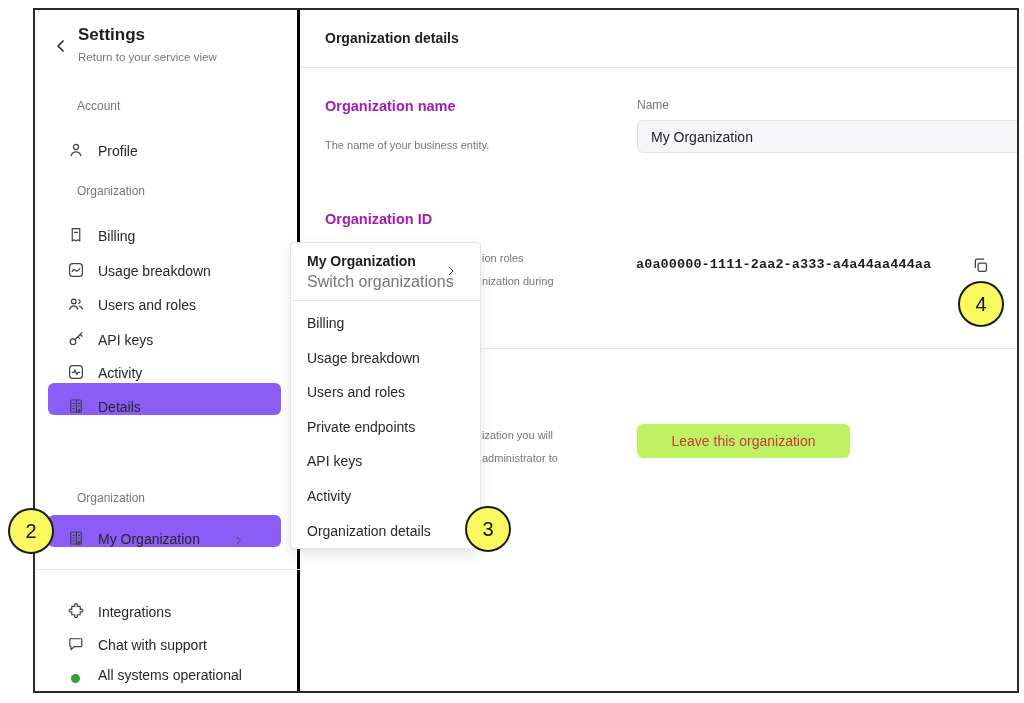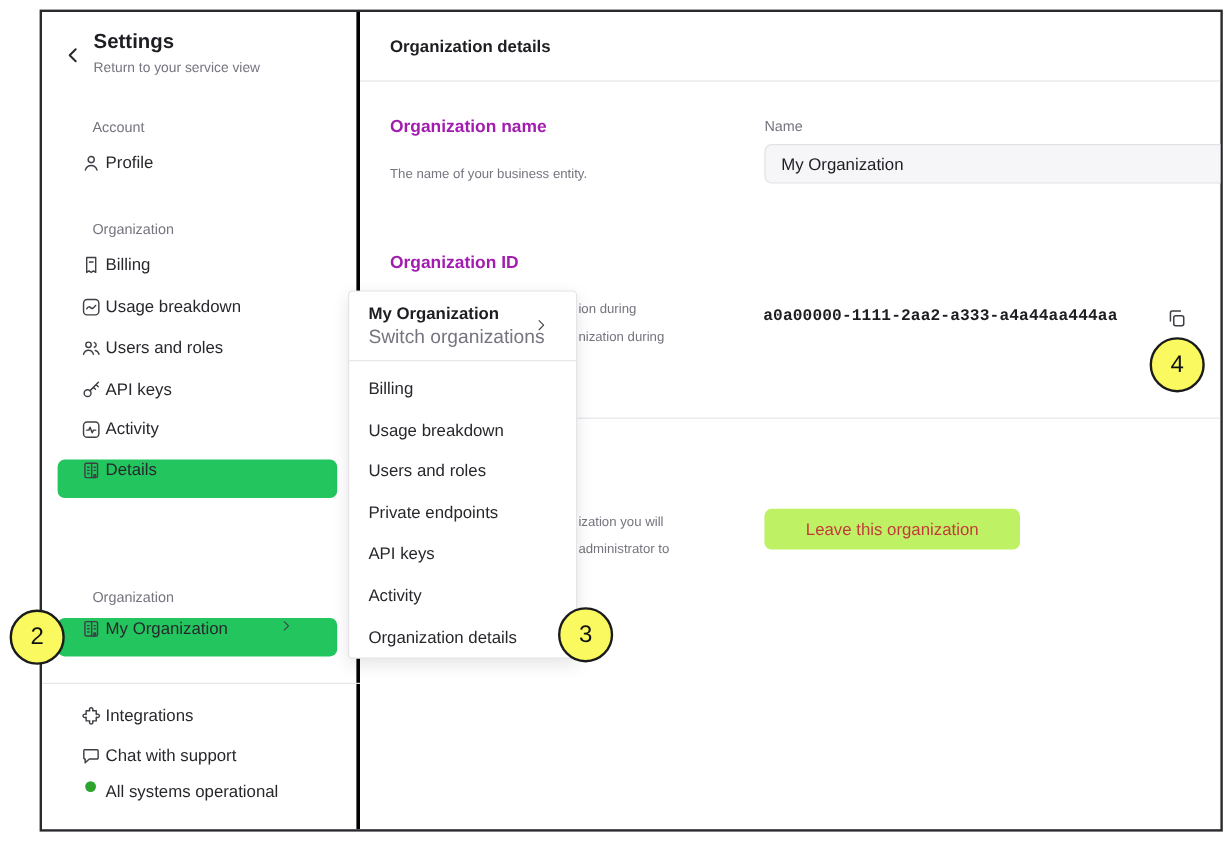--- a/index.html
+++ b/index.html
@@ -18,24 +18,24 @@
   .sidebar {
     position: absolute; left: 0; top: 0; width: 265px; height: 100%;
     border-right: 3px solid #000000; background: #fff;
   }
   .back-btn { position: absolute; left: 16px; top: 26px; width: 20px; height: 20px; cursor: pointer; }
   .sb-title { position: absolute; left: 43px; top: 15px; font-size: 17px; font-weight: 700; color: #1d1d22; }
   .sb-sub { position: absolute; left: 43px; top: 41px; font-size: 11.5px; color: #75757f; }
   .section-label { position: absolute; left: 42px; font-size: 12px; color: #75757f; }
   .srow {
     position: absolute; left: 13px; width: 233px; height: 32px;
-    display: flex; align-items: flex-start; gap: 3px; padding-left: 19px;
+    display: flex; align-items: flex-end; gap: 13px; padding-left: 19px;
     border-radius: 6px; font-size: 14px; color: #27272c; cursor: pointer;
   }
-  .srow.active { background: #22c55e; }
+  .srow.active { background: #8b5cf6; }
   .srow .ic { width: 18px; height: 18px; flex: 0 0 18px; display: flex; }
   .srow .chev-r { margin-left: auto; margin-right: 36px; width: 13px; height: 13px; display: flex; }
   .sb-divider { position: absolute; left: 0; top: 559px; width: 265px; height: 1px; background: #e7e7ea; }
   .green-dot { width: 9px; height: 9px; border-radius: 50%; background: #2EA32E; margin-left: 4px; margin-right: 5px; }
 
   
   .main-header {
     position: absolute; left: 290px; top: 20px; font-size: 14px; font-weight: 700; color: #1d1d22;
   }
   .hdr-divider { position: absolute; left: 265px; top: 57px; right: 0; height: 1px; background: #e7e7ea; }
@@ -217,21 +217,21 @@
 
   <div class="main-header">Organization details</div>
   <div class="hdr-divider"></div>
 
   <div class="sec-title" style="top:88px">Organization name</div>
   <div class="sec-desc" style="left:290px;top:129px">The name of your business entity.</div>
   <div class="field-label">Name</div>
   <input class="name-input" type="text" value="My Organization" style="">
 
   <div class="sec-title" style="top:201px">Organization ID</div>
-  <div class="sec-desc" style="left:447px;top:242px">ion during</div>
+  <div class="sec-desc" style="left:447px;top:242px">ion roles</div>
   <div class="sec-desc" style="left:447px;top:265px">nization during</div>
   <div class="org-id-value">a0a00000-1111-2aa2-a333-a4a44aa444aa</div>
   <div class="copy-btn">
     <svg class="icon" viewBox="0 0 24 24">
         <rect x="9" y="9" width="10.5" height="10.5" rx="2"></rect>
         <path d="M5.5 14.5V6a2 2 0 012-2h8.5"></path>
       </svg>
   </div>
 
   <div class="mid-divider"></div>

